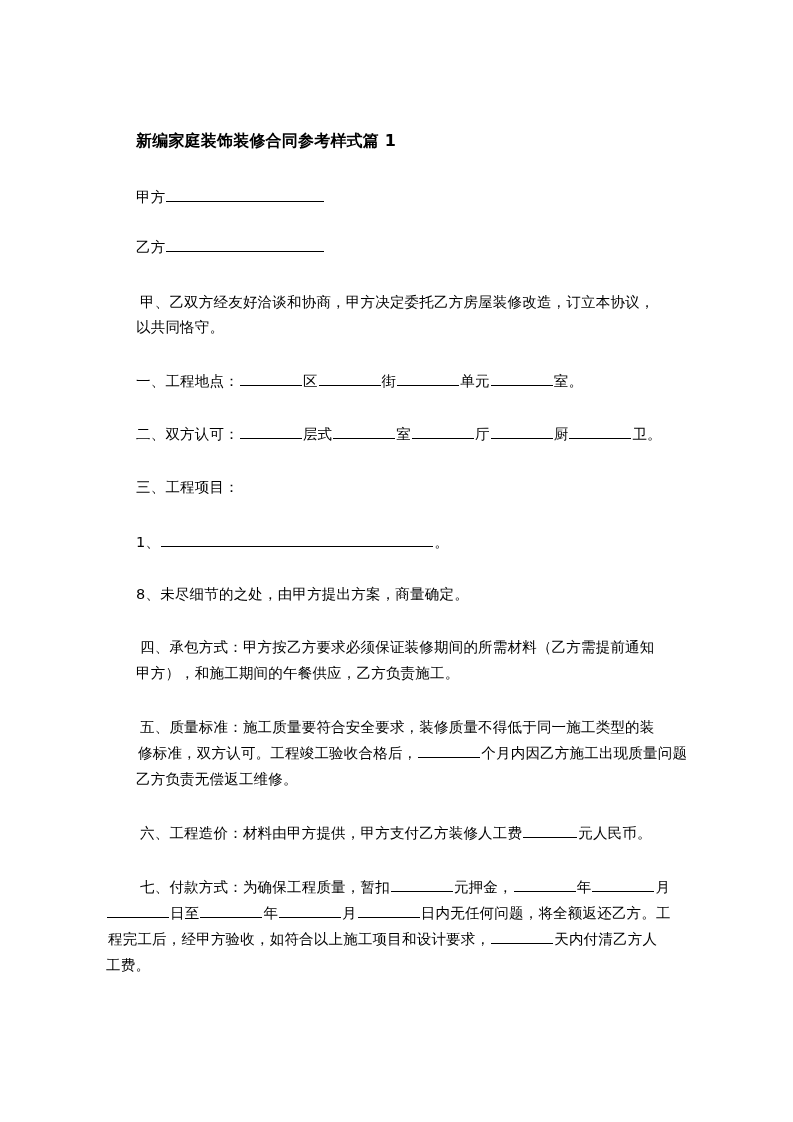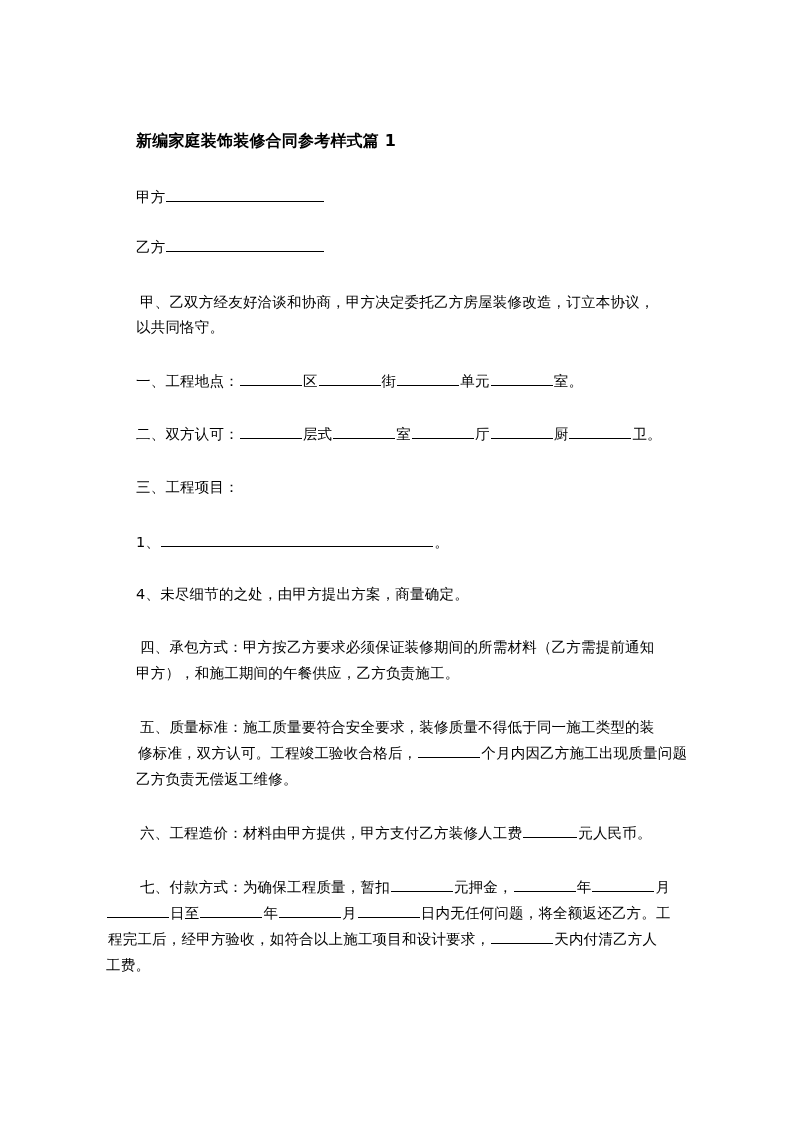--- a/index.html
+++ b/index.html
@@ -70,21 +70,21 @@
   <div class="line" style="top:420px; left:30px;">
     <span>二、双方认可：</span><span class="blank w8"></span><span>层式</span><span class="blank w8"></span><span>室</span><span class="blank w8"></span><span>厅</span><span class="blank w8"></span><span>厨</span><span class="blank w8"></span><span>卫。</span>
   </div>
 
   <div class="line" style="top:473px; left:30px;text-align:center;">三、工程项目：</div>
 
   <div class="line" style="top:528px; left:30px;">
     <span>1、</span><span class="blank w36"></span><span>。</span>
   </div>
 
-  <div class="line" style="top:580px; left:30px;">4、未尽细节的之处，由甲方提出方案，商量确定。</div>
+  <div class="line" style="top:580px; left:30px;">8、未尽细节的之处，由甲方提出方案，商量确定。</div>
 
   <div class="line" style="top:633px; left:34px;">四、承包方式：甲方按乙方要求必须保证装修期间的所需材料（乙方需提前通知</div>
   <div class="line" style="top:659px; left:30px;">甲方），和施工期间的午餐供应，乙方负责施工。</div>
 
   <div class="line" style="top:713px; left:34px;">五、质量标准：施工质量要符合安全要求，装修质量不得低于同一施工类型的装</div>
   <div class="line" style="top:739px; left:32px;">
     <span>修标准，双方认可。工程竣工验收合格后，</span><span class="blank w8"></span><span>个月内因乙方施工出现质量问题</span>
   </div>
   <div class="line" style="top:765px; left:30px;text-align:center;">乙方负责无偿返工维修。</div>
 

